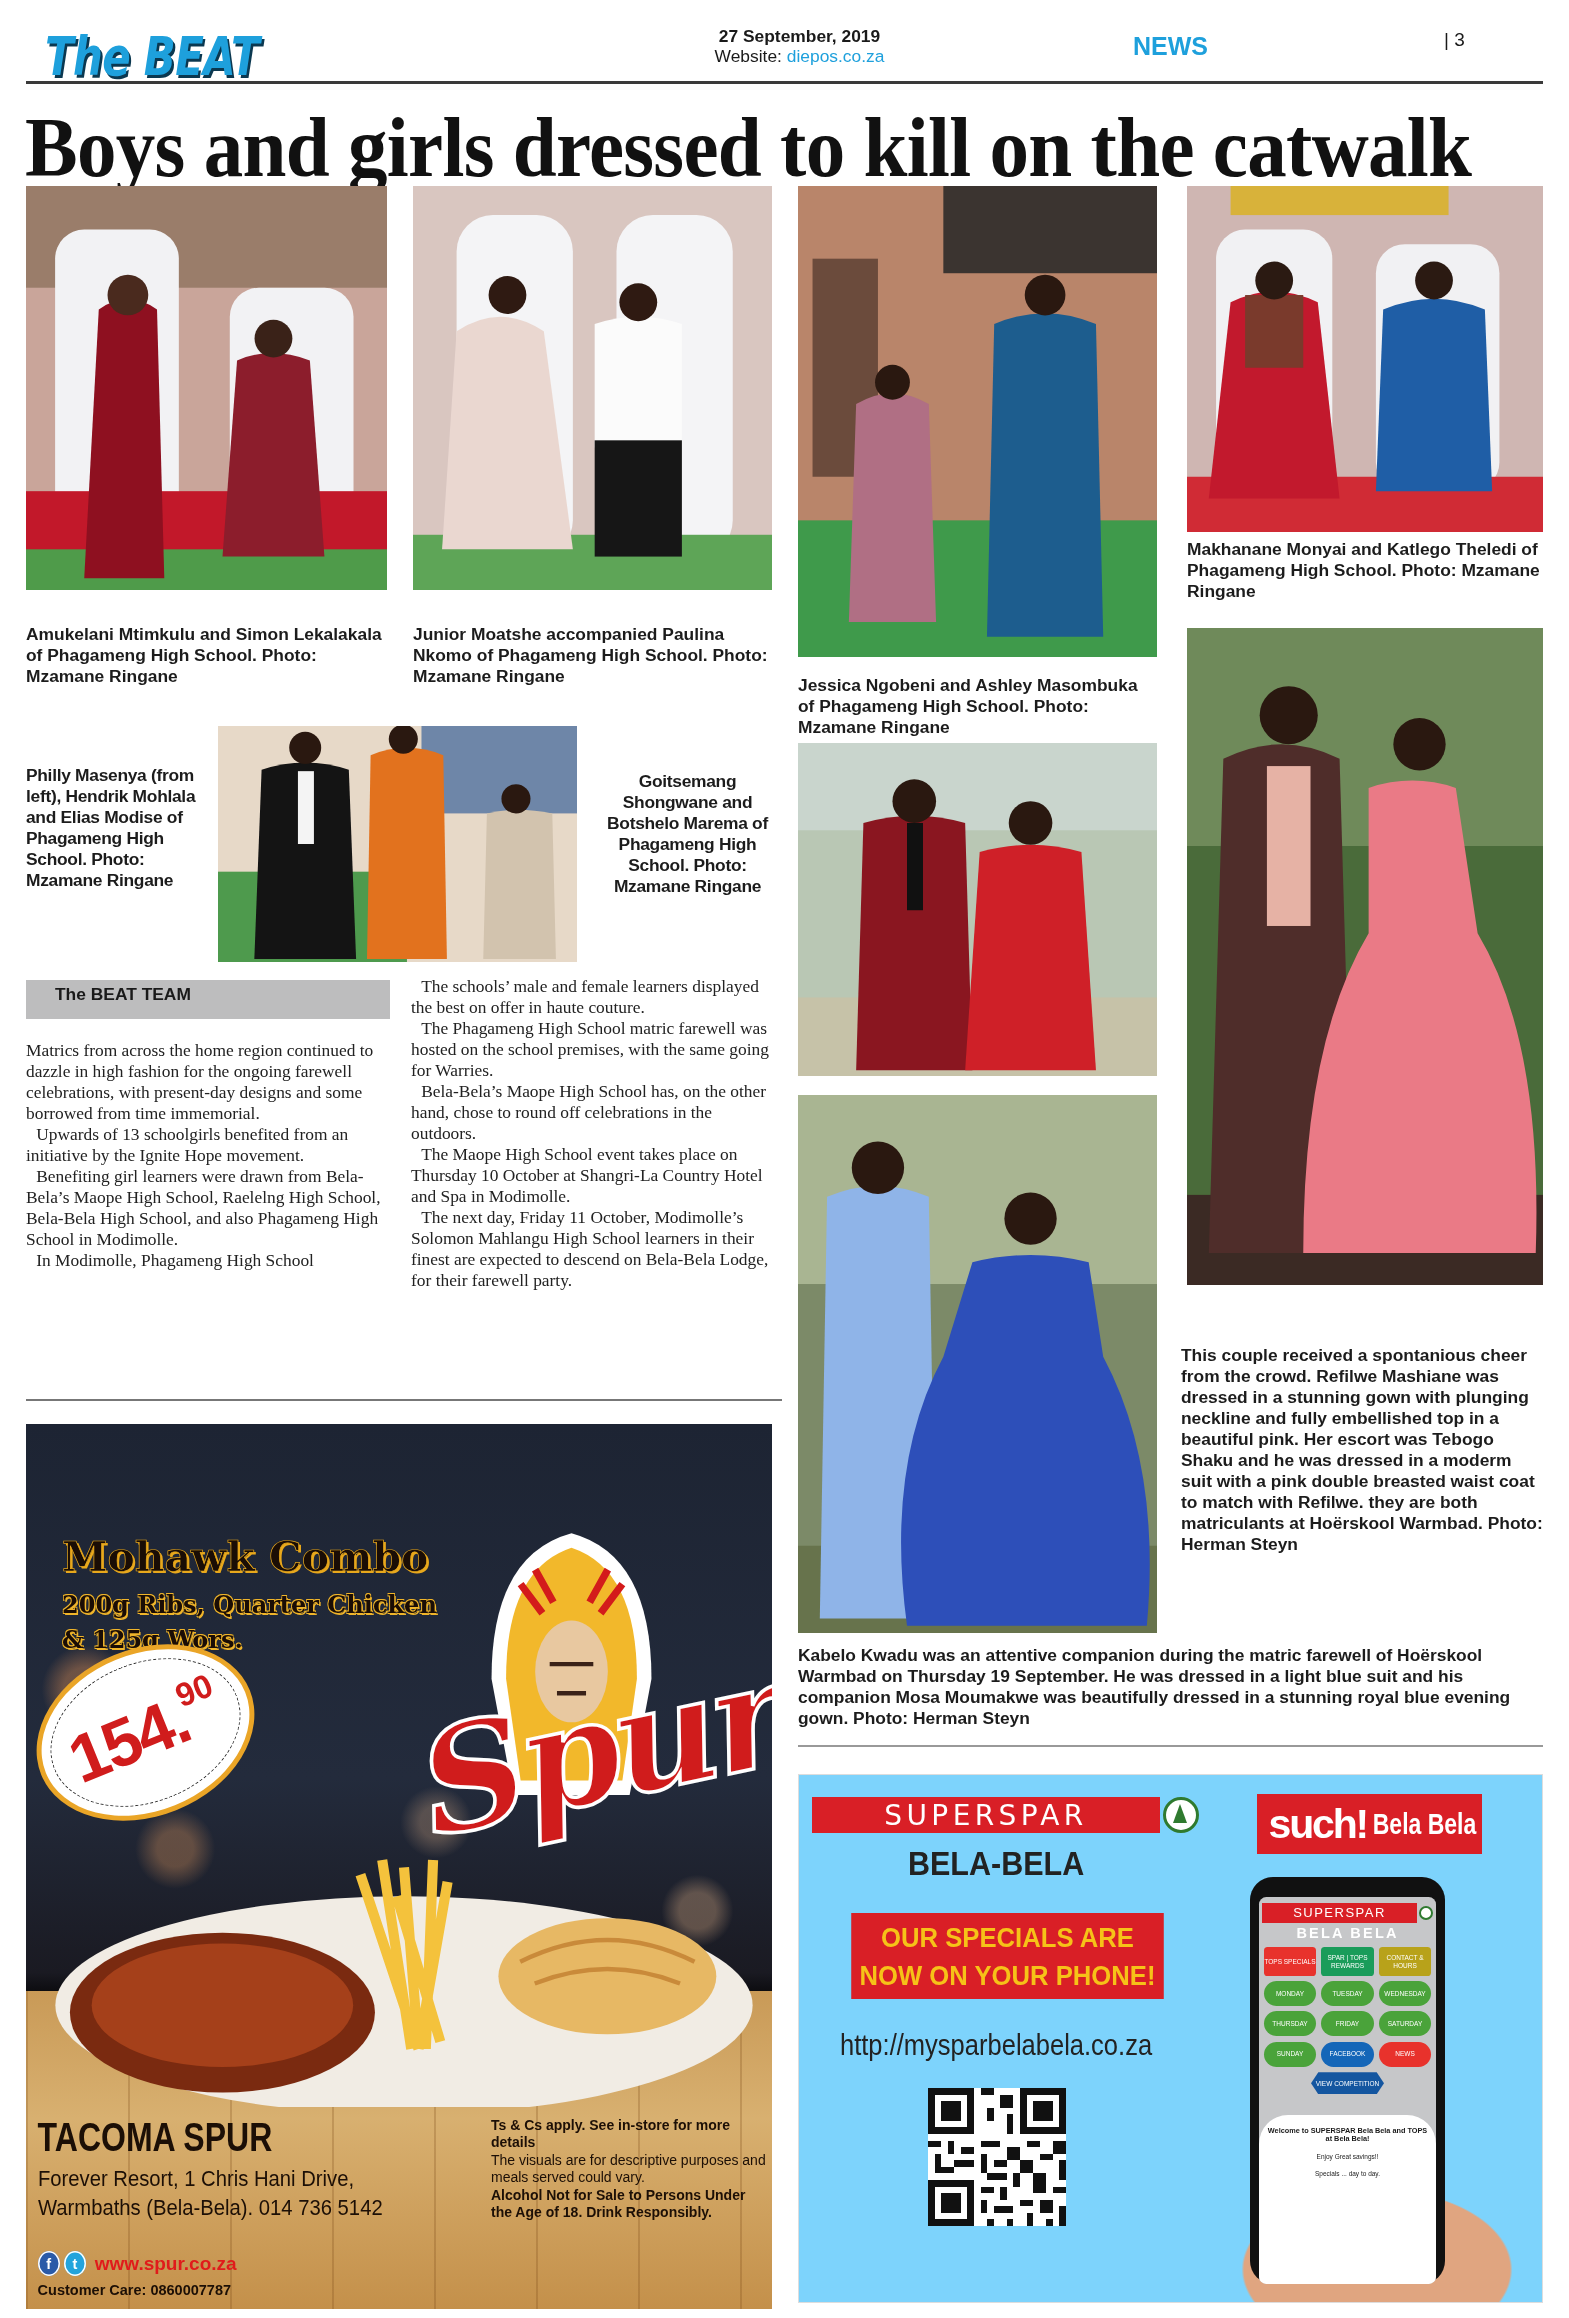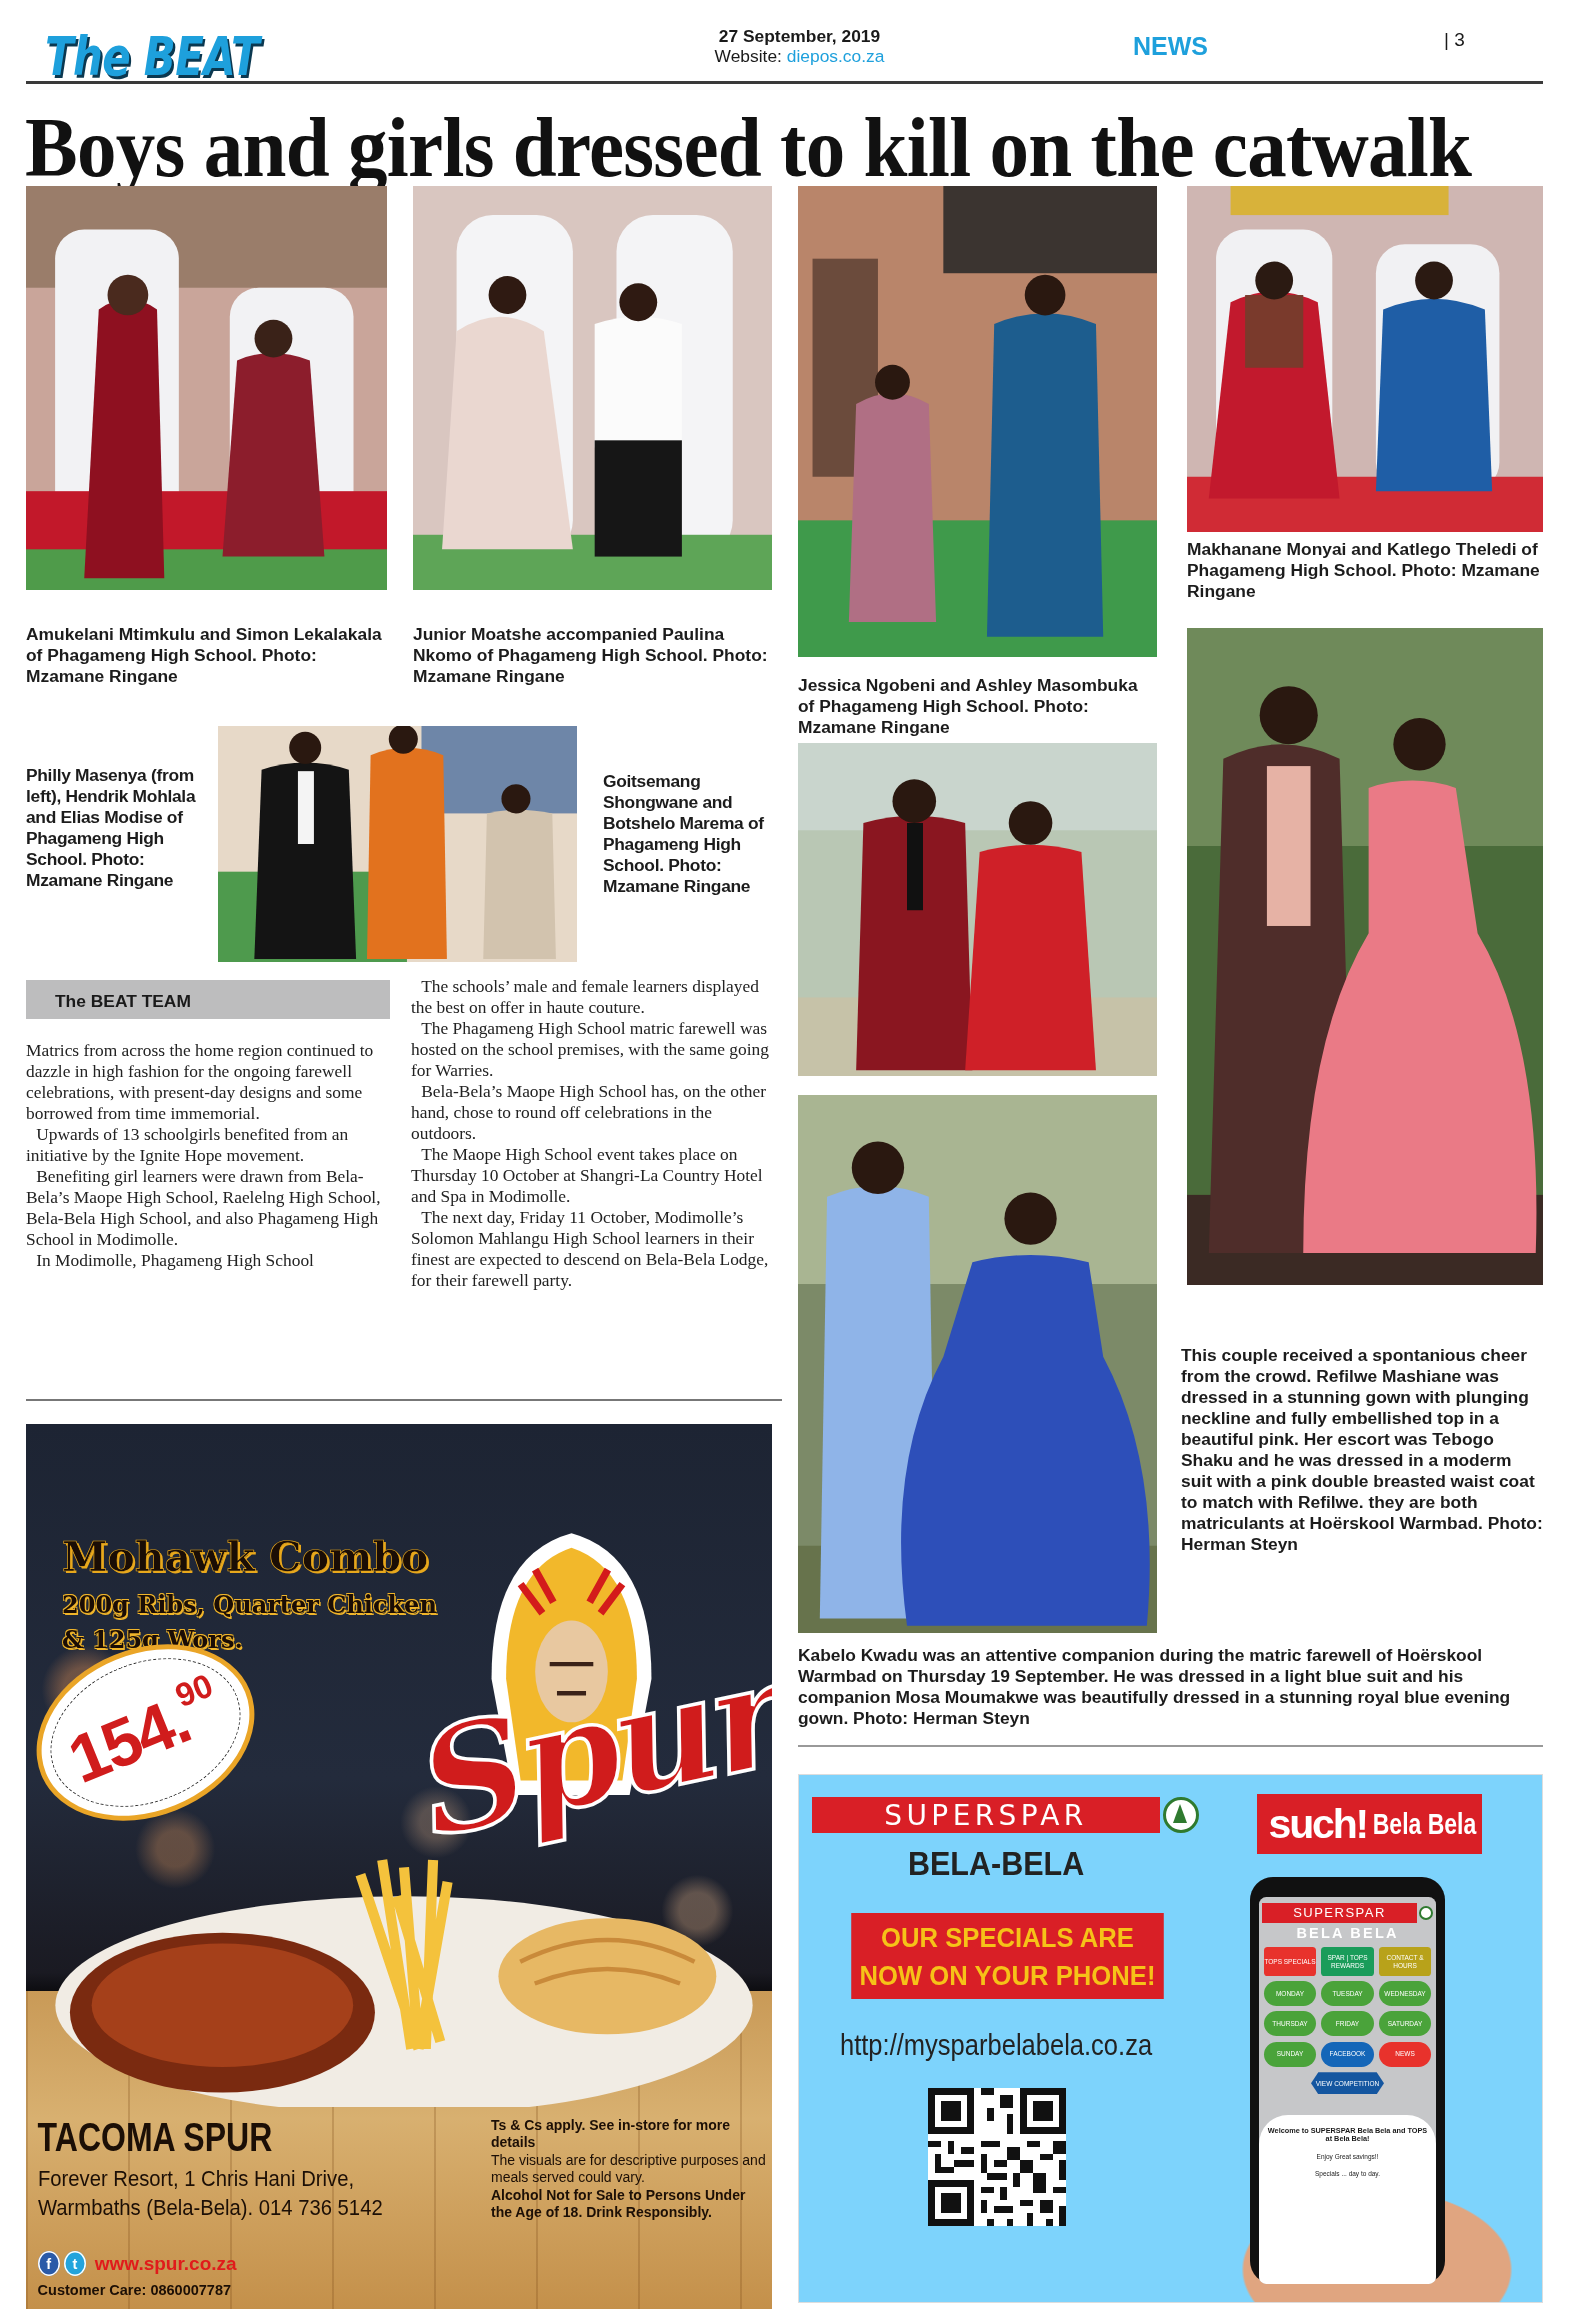--- a/index.html
+++ b/index.html
@@ -18,24 +18,24 @@
 
 .headline{left:25px;top:100px;font-family:"Liberation Serif",serif;font-size:79px;line-height:87px;color:#111;transform:scaleY(1.08);transform-origin:top left;letter-spacing:-0.7px}
 
 
 .photo{position:absolute;overflow:hidden}
 .photo .ph{width:100%;height:100%}
 
 
 .cap{position:absolute;font-family:"Liberation Sans",sans-serif;font-weight:bold;font-size:17.4px;line-height:21px;color:#1c1c1c}
 .cap.narrow{letter-spacing:-0.3px}
-.cap.right{text-align:left}
-
-
-.byline{left:26px;top:980px;width:364px;height:39px;background:#bdbdbe;padding:11px 0 0 29px;font-weight:bold;font-size:17.4px}
+.cap.right{text-align:center}
+
+
+.byline{left:26px;top:980px;width:364px;height:39px;background:#bdbdbe;padding:4px 0 0 29px;font-weight:bold;font-size:17.4px}
 
 
 .bodycol{position:absolute;font-family:"Liberation Serif",serif;font-size:17.4px;line-height:21px;color:#222;text-align:left}
 .bodycol p{text-indent:10.2px}
 .bodycol p.first{text-indent:0}
 
 .hr{position:absolute;background:#777;height:2.2px}
 
 
 .spur{left:26px;top:1424px;width:746px;height:885px;overflow:hidden;background:#1b1e2a}

